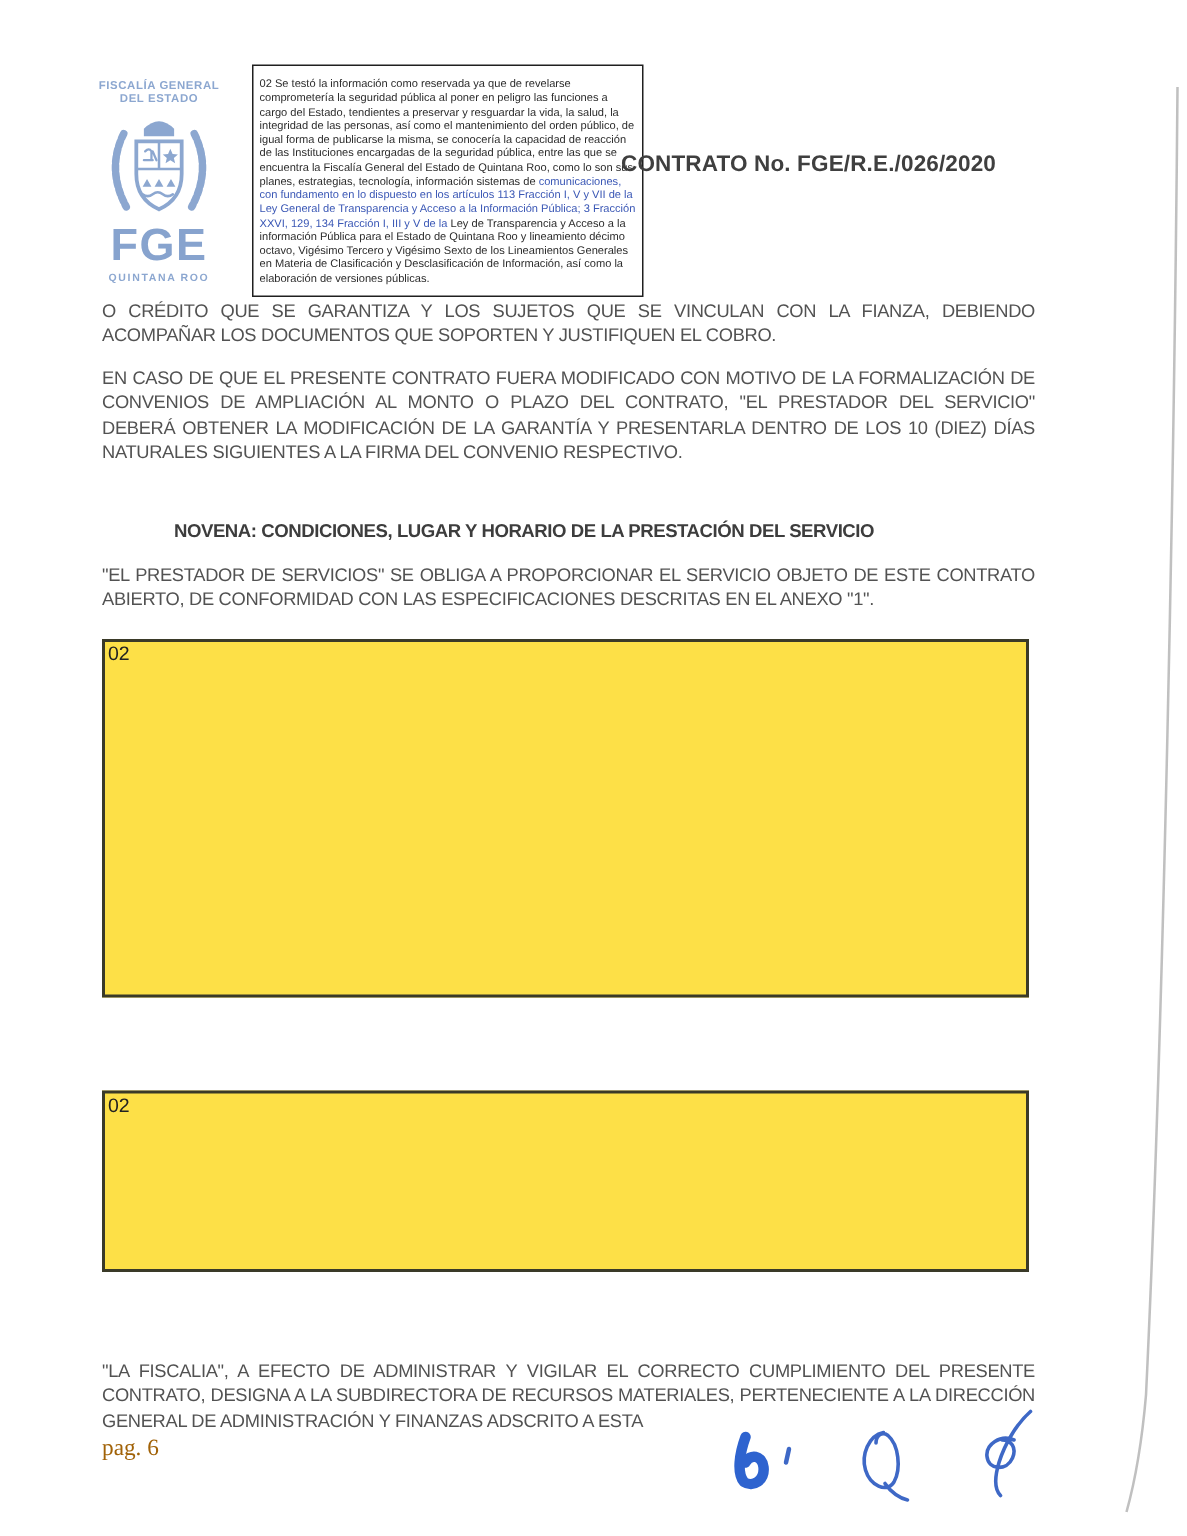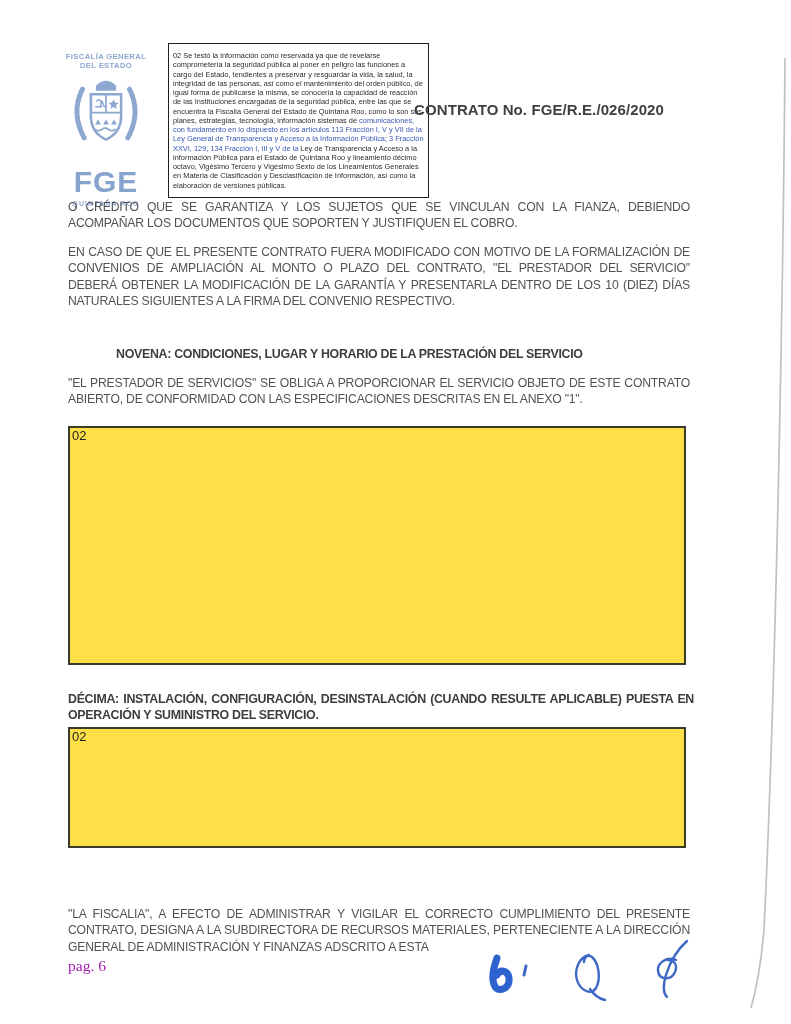--- a/index.html
+++ b/index.html
@@ -5,21 +5,21 @@
 <style>
   html,body{margin:0;padding:0;background:#ffffff;}
   #page{
     position:relative;width:791px;height:1024px;background:#ffffff;overflow:hidden;
     font-family:"Liberation Sans", sans-serif;color:#4e4e4e;
   }
   
   .logo{position:absolute;left:58px;top:52px;width:96px;text-align:center;color:#8ca7d0;}
   .logo .org{font-size:7.6px;font-weight:bold;letter-spacing:.4px;line-height:9px;}
   .logo .crest{margin:2px auto 0;display:block;}
-  .logo .acronym{font-size:30px;font-weight:bold;letter-spacing:1px;line-height:28px;color:#87a3ce;margin-top:18px;}
+  .logo .acronym{font-size:30px;font-weight:bold;letter-spacing:1px;line-height:28px;color:#87a3ce;}
   .logo .region{font-size:7px;font-weight:bold;letter-spacing:1.1px;margin-top:4px;}
   
   .disclaimer{
     position:absolute;left:168px;top:43px;width:252px;height:144px;
     border:1.6px solid #1f1f1f;padding:7px 3px 2px 4px;overflow:hidden;
     font-size:7.4px;line-height:9.25px;color:#2b2b2b;text-align:left;
   }
   .disclaimer .law-ref{color:#3a57b5;}
   
   .contract-no{
@@ -50,21 +50,21 @@
     background:#fde047;border:2px solid #3a3a28;
   }
   .redaction.first{top:426px;height:235px;}
   .redaction.second{top:727px;height:117px;}
   .redaction .tag{
     position:absolute;left:2px;top:0;font-size:13px;color:#222222;line-height:15px;
   }
   
   .page-number{
     position:absolute;left:68px;top:957px;
-    font-family:"Liberation Serif", serif;font-size:15.5px;color:#a21caf;
+    font-family:"Liberation Serif", serif;font-size:15.5px;color:#a16207;
   }
   
   .overlay{position:absolute;left:0;top:0;pointer-events:none;}
 </style>
 </head>
 <body>
 
 <div id="page">
 
   <div class="logo">
@@ -105,21 +105,20 @@
   <div class="para p1">O CRÉDITO QUE SE GARANTIZA Y LOS SUJETOS QUE SE VINCULAN CON LA FIANZA, DEBIENDO ACOMPAÑAR LOS DOCUMENTOS QUE SOPORTEN Y JUSTIFIQUEN EL COBRO.</div>
   <div class="para p2">EN CASO DE QUE EL PRESENTE CONTRATO FUERA MODIFICADO CON MOTIVO DE LA FORMALIZACIÓN DE CONVENIOS DE AMPLIACIÓN AL MONTO O PLAZO DEL CONTRATO, "EL PRESTADOR DEL SERVICIO" DEBERÁ OBTENER LA MODIFICACIÓN DE LA GARANTÍA Y PRESENTARLA DENTRO DE LOS 10 (DIEZ) DÍAS NATURALES SIGUIENTES A LA FIRMA DEL CONVENIO RESPECTIVO.</div>
 
   <div class="heading h-novena">NOVENA: CONDICIONES, LUGAR Y HORARIO DE LA PRESTACIÓN DEL SERVICIO</div>
   <div class="para p3">"EL PRESTADOR DE SERVICIOS" SE OBLIGA A PROPORCIONAR EL SERVICIO OBJETO DE ESTE CONTRATO ABIERTO, DE CONFORMIDAD CON LAS ESPECIFICACIONES DESCRITAS EN EL ANEXO "1".</div>
 
   <div class="redaction first">
     <span class="tag">02</span>
   </div>
 
-  <div class="heading h-decima">DÉCIMA: INSTALACIÓN, CONFIGURACIÓN, DESINSTALACIÓN (CUANDO RESULTE APLICABLE) PUESTA EN OPERACIÓN Y SUMINISTRO DEL SERVICIO.</div>
 
   <div class="redaction second">
     <span class="tag">02</span>
   </div>
 
   <div class="para p4">"LA FISCALIA", A EFECTO DE ADMINISTRAR Y VIGILAR EL CORRECTO CUMPLIMIENTO DEL PRESENTE CONTRATO, DESIGNA A LA SUBDIRECTORA DE RECURSOS MATERIALES, PERTENECIENTE A LA DIRECCIÓN GENERAL DE ADMINISTRACIÓN Y FINANZAS ADSCRITO A ESTA</div>
 
   <div class="page-number">pag. 6</div>
 
   <svg class="overlay" width="791" height="1024" viewBox="0 0 791 1024">

